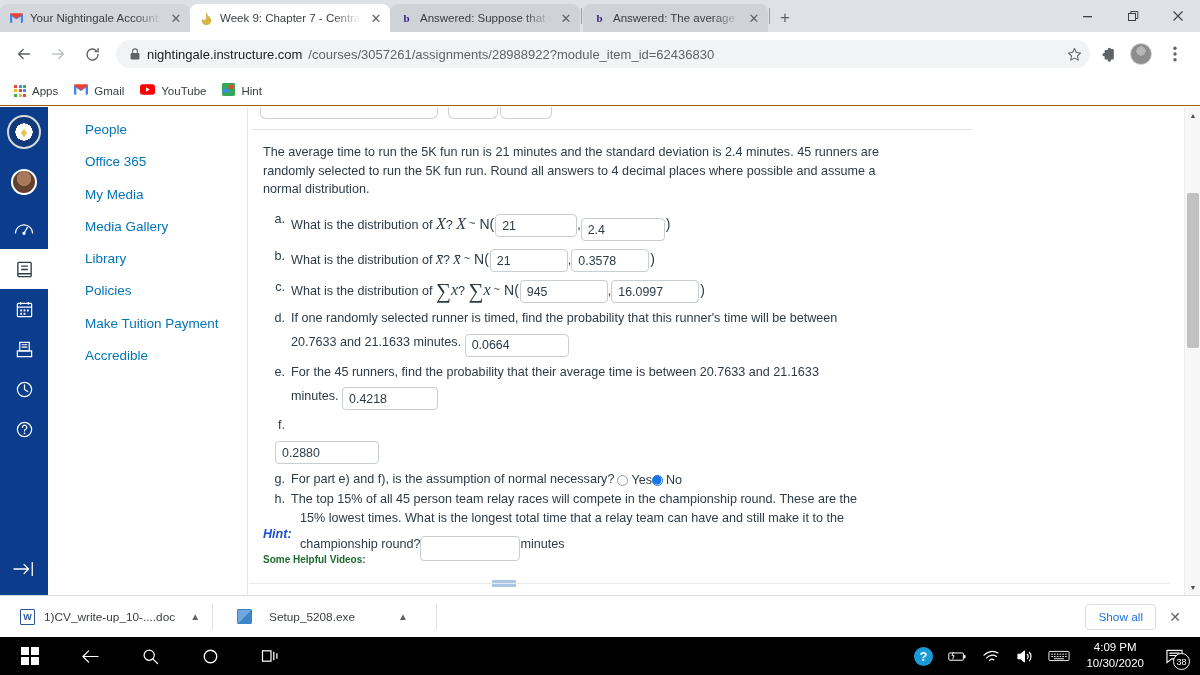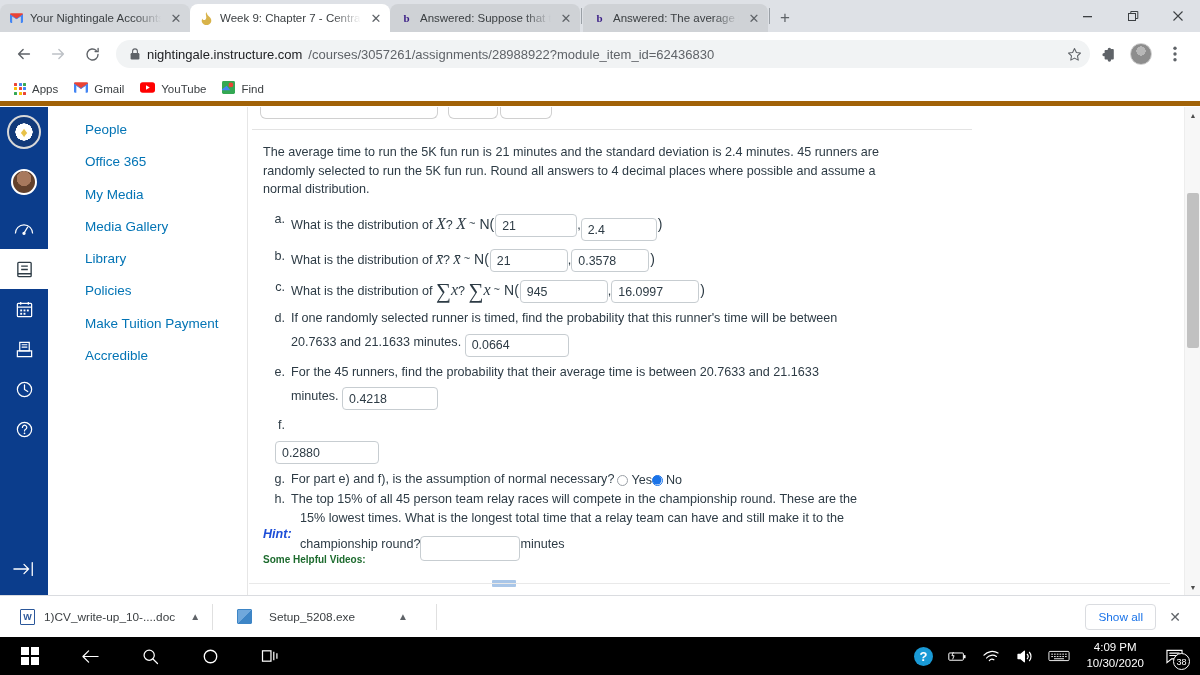--- a/index.html
+++ b/index.html
@@ -55,21 +55,21 @@
   .star-wrap { width:32px; height:28px; display:flex; align-items:center; justify-content:center; background:#f1f3f4; border-radius:14px; margin-left:-38px; }
   .tb-right { display:flex; align-items:center; gap:4px; padding-right:2px; }
   .tb-icon { width:30px; height:30px; display:flex; align-items:center; justify-content:center; color:#5f6368; }
   .avatar-img { width:22px;height:22px;border-radius:50%;
      background: radial-gradient(circle at 50% 35%, #b7b7b7 0 28%, #8d8d8d 29% 100%);
      border:1px solid #cfcfcf; }
 
   .bookmarks {
     position:absolute; left:0; top:76px; width:1200px; height:30px;
     background:#fff; display:flex; align-items:center; padding:0 14px; gap:16px;
-    font-size:11.5px; color:#3c4043; border-bottom:5px solid #a16207;
+    font-size:11.5px; color:#3c4043; border-bottom:1px solid #a16207;
   }
   .bm { display:flex; align-items:center; gap:6px; }
   .grid9 { display:grid; grid-template-columns:repeat(3,3px); grid-template-rows:repeat(3,3px); gap:1.5px; }
   .grid9 i { display:block; width:3px; height:3px; border-radius:.5px; }
 
   
   .page { position:absolute; left:0; top:107px; width:1200px; height:488px; background:#fff; overflow:hidden; }
 
   .globalnav {
     position:absolute; left:0; top:0; width:48px; height:488px; background:#0b3d8c;
@@ -110,21 +110,21 @@
   .mathvar { font-family:"Liberation Serif", serif; font-style:italic; font-size:16px; }
   .sigma { font-family:"Liberation Serif", serif; font-size:21px; line-height:0.8; vertical-align:-3px; }
   .tilde { font-size:11px; padding:0 3px; position:relative; top:-2px; }
 
   .fld {
     border:1px solid #c7cdd1; border-radius:4px; background:#fff;
     height:23px; padding:0 6px; font-size:12.4px; color:#2d3b45;
     display:inline-flex; align-items:center; vertical-align:middle;
     font-family:"Liberation Sans", sans-serif;
   }
-  .fld.w82 { width:82px; } .fld.w78 { width:78px; } .fld.w72 { width:76px;margin-top:8px; }
+  .fld.w82 { width:82px; } .fld.w78 { width:78px; } .fld.w72 { width:84px;margin-top:8px; }
   .fld.w96 { width:96px; } .fld.w88 { width:88px; } .fld.w104 { width:104px; }
   .paren { font-size:14px; padding:0 1px; color:#2d3b45; }
 
   .radio-wrap { display:inline-flex; align-items:center; gap:3px; vertical-align:middle; margin-left:3px;}
   .radio { width:11px; height:11px; border-radius:50%; border:1px solid #9aa0a6; background:#fff; display:inline-block; }
   .radio.sel { border:1px solid #1a73e8; background:#fff; position:relative; }
   .radio.sel::after { content:""; position:absolute; left:1.5px; top:1.5px; width:6px; height:6px; border-radius:50%; background:#1a73e8; box-shadow:0 0 0 1.5px #1a73e8; }
 
   .hint { position:absolute; left:14px; top:420px; font-size:12.6px; font-style:italic; font-weight:bold; color:#1d4ed8; }
   .videos { position:absolute; left:14px; top:447px; font-size:10px; font-weight:bold; color:#1d6b2e; }
@@ -325,21 +325,21 @@
       <span>YouTube</span>
     </div>
     <div class="bm">
       <span>
         <svg width="13" height="13" viewBox="0 0 14 14">
             <rect width="14" height="14" rx="1.5" fill="#34A853"></rect>
             <path d="M0 9l5-4 4 5H0z" fill="#4285F4"></path>
             <circle cx="9.6" cy="4.2" r="2.6" fill="#EA4335"></circle>
           </svg>
       </span>
-      <span>Find</span>
+      <span>Hint</span>
     </div>
   </div>
 
   <div class="page">
 
     <div class="globalnav">
       <div class="gn-logo">
           <span class="gn-flame">♦</span>
         </div>
       <div class="gn-avatar"></div>

